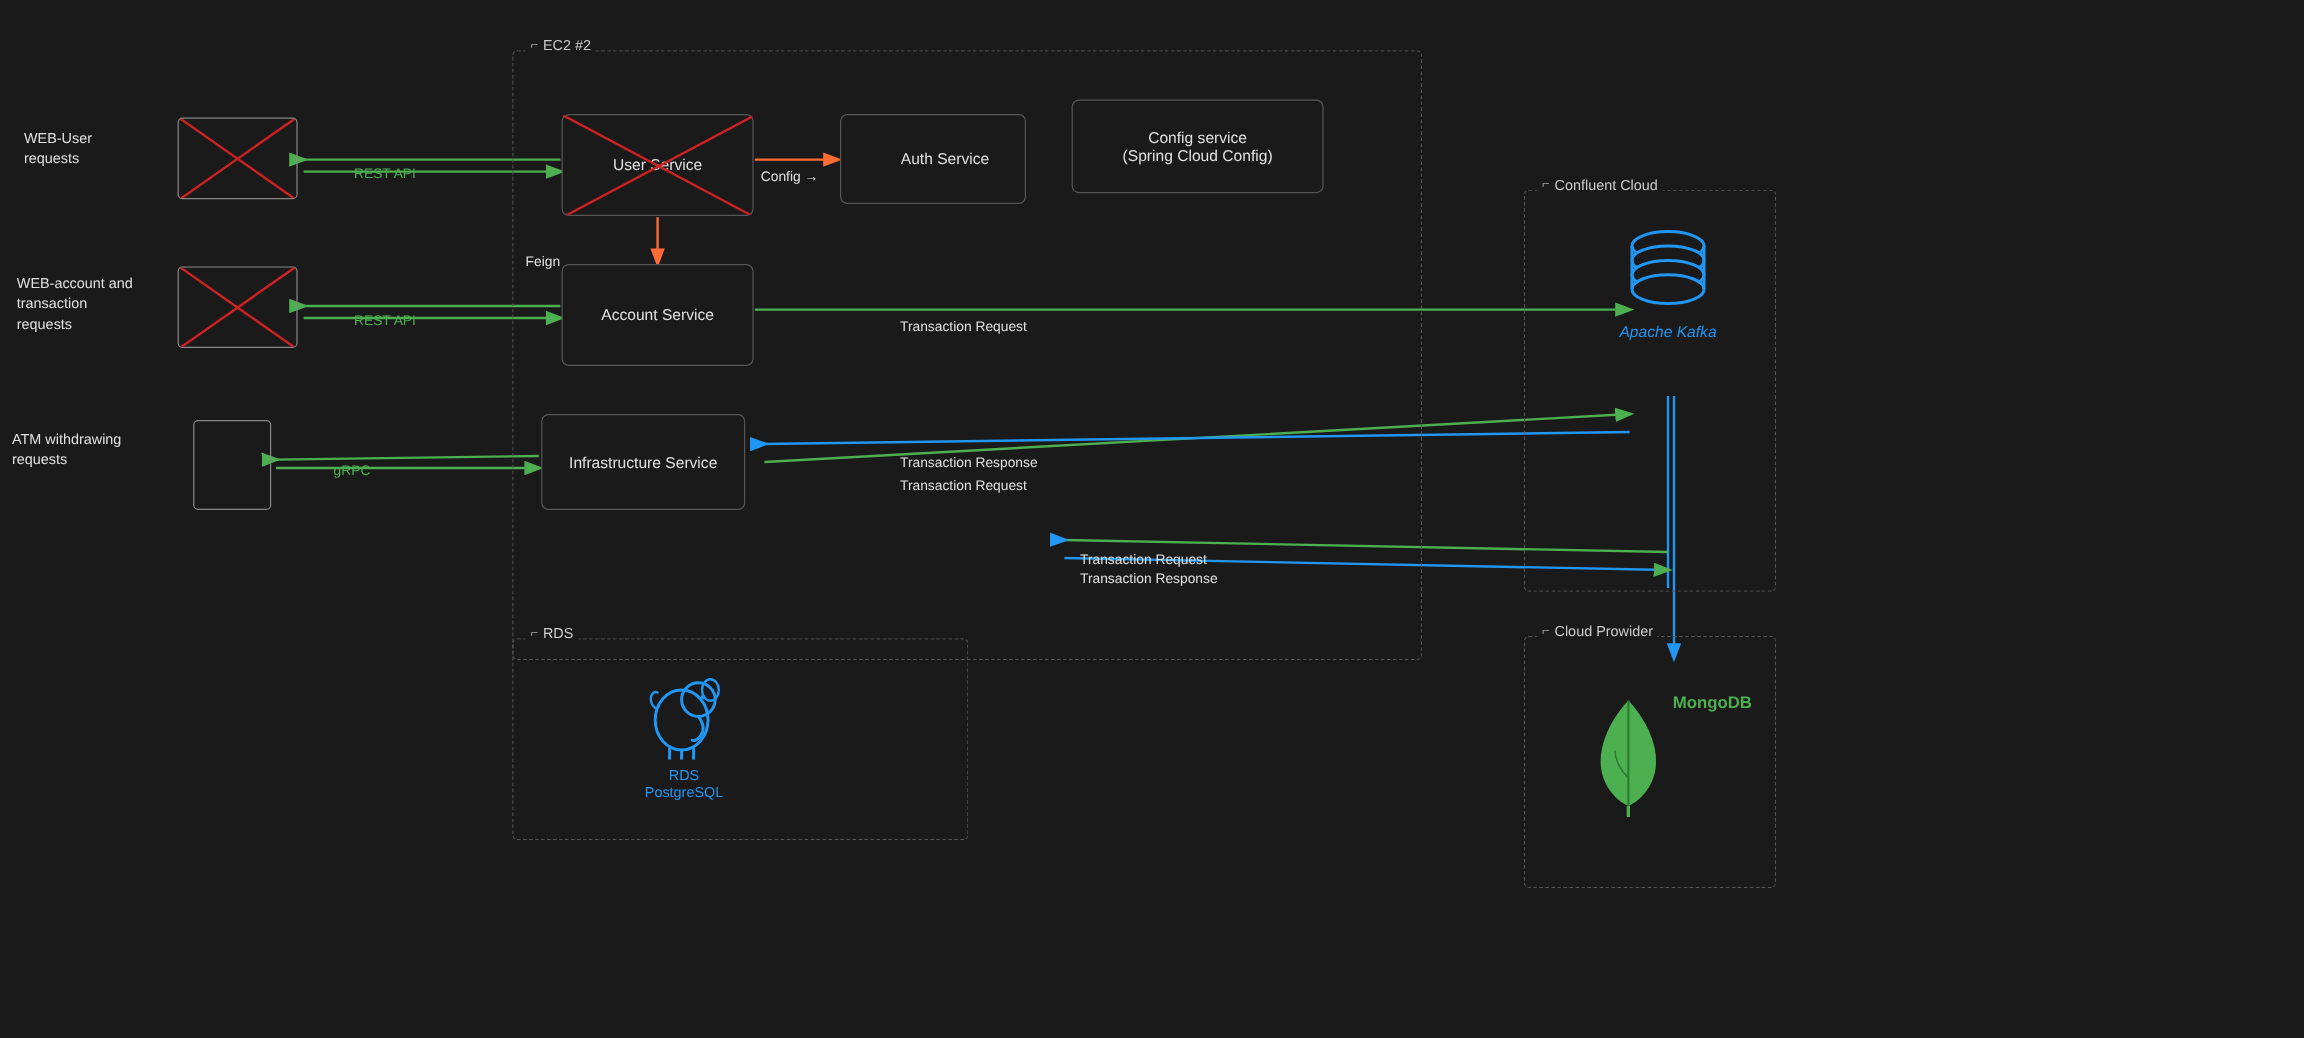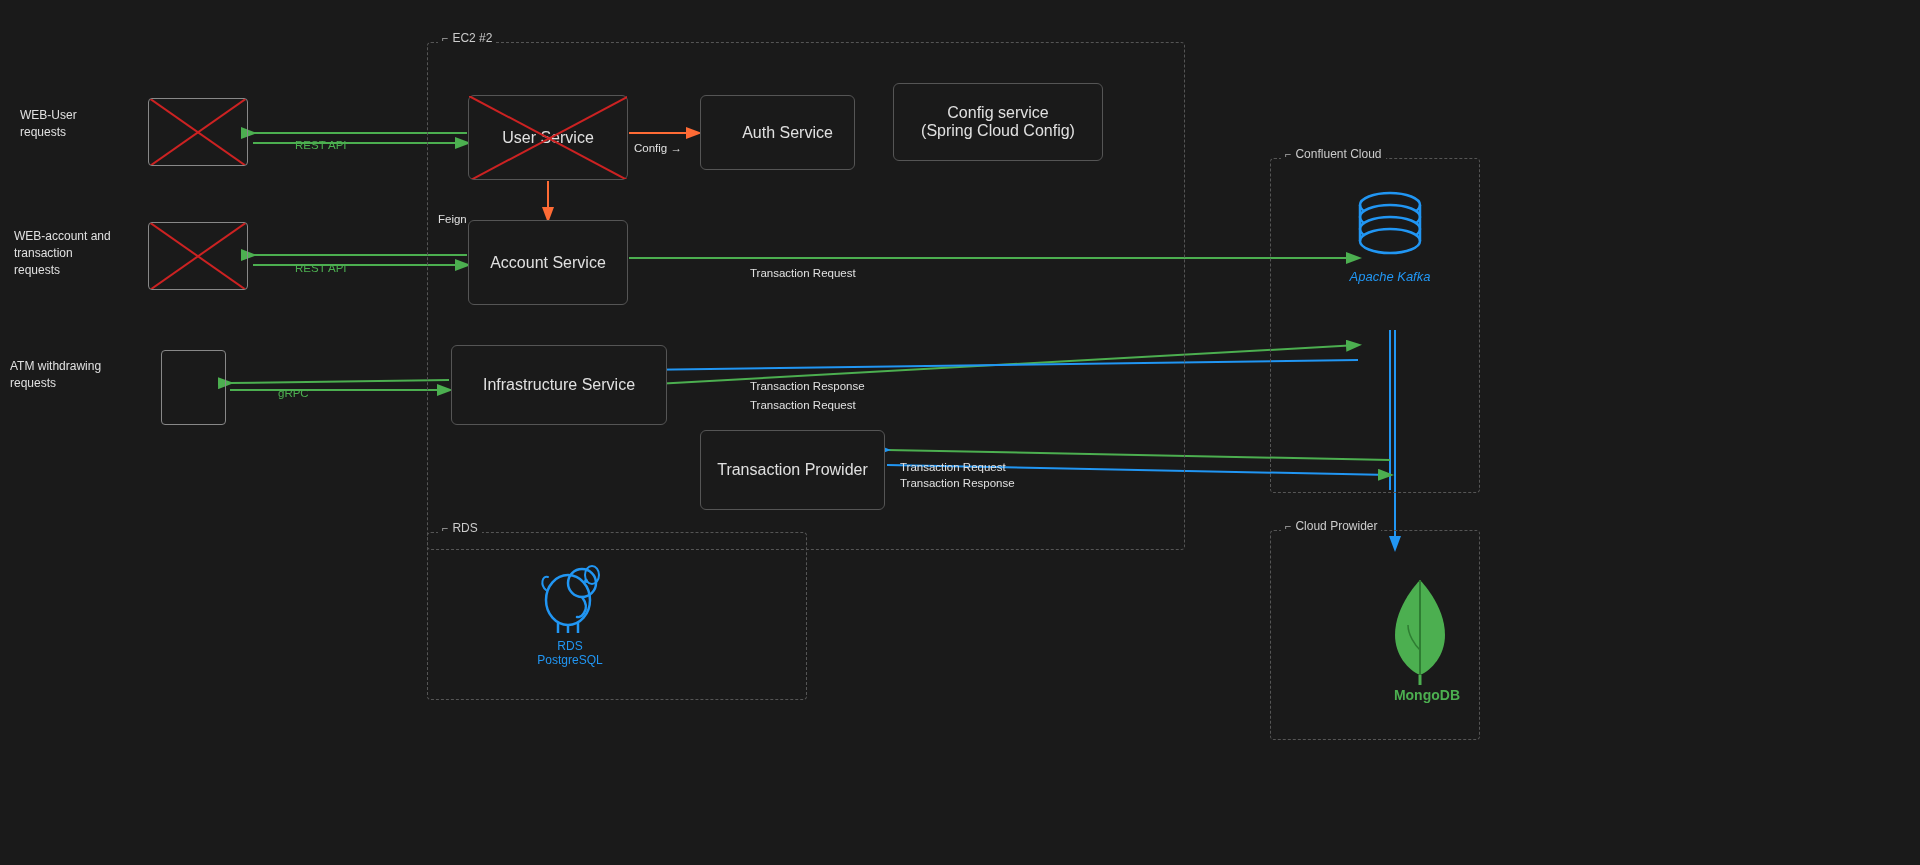--- a/index.html
+++ b/index.html
@@ -47,21 +47,21 @@
     .service-box {
       position: absolute;
       border: 1.5px solid #555;
       border-radius: 6px;
       background: #1a1a1a;
       display: flex;
       align-items: center;
       justify-content: center;
       text-align: center;
       color: #e0e0e0;
-      font-size: 16px;
+      font-size: 13px;
     }
 
     
     .client-box {
       position: absolute;
       border: 1.5px solid #888;
       border-radius: 4px;
       background: transparent;
       width: 100px;
       height: 68px;
@@ -254,27 +254,24 @@
 
   <div class="service-box" style="left:893px;top:83px;width:210px;height:78px;">
     <span style="white-space:pre-line;text-align:center;">Config service
 (Spring Cloud Config)</span>
   </div>
 
   <div class="service-box" style="left:468px;top:220px;width:160px;height:85px;justify-content:center;">
     <span>Account Service</span>
   </div>
 
-  <div class="service-box" style="left:451px;top:345px;width:216px;height:80px;">
+  <div class="service-box" style="left:451px;top:345px;width:170px;height:80px;">
     <span>Infrastructure Service</span>
   </div>
 
-  <div class="service-box" style="left:700px;top:430px;width:185px;height:80px;">
-    <span>Transaction Prowider</span>
-  </div>
 
   <div class="arrow-label" style="left:295px;top:115px;color:#4caf50;">REST API</div>
   <div class="arrow-label" style="left:295px;top:238px;color:#4caf50;">REST API</div>
   <div class="arrow-label" style="left:278px;top:363px;color:#4caf50;">gRPC</div>
 
   <div class="arrow-label" style="left:634px;top:118px;color:#e0e0e0;">Config →</div>
 
   <div class="arrow-label" style="left:438px;top:189px;color:#e0e0e0;">Feign</div>
 
   <div class="arrow-label" style="left:750px;top:243px;color:#e0e0e0;">Transaction Request</div>
@@ -297,21 +294,21 @@
       <ellipse cx="40" cy="44" rx="30" ry="12" fill="#1a1a1a" stroke="#2196f3" stroke-width="2.5"></ellipse>
       <line x1="10" y1="32" x2="10" y2="44" stroke="#2196f3" stroke-width="2.5"></line>
       <line x1="70" y1="32" x2="70" y2="44" stroke="#2196f3" stroke-width="2.5"></line>
       <ellipse cx="40" cy="56" rx="30" ry="12" fill="#1a1a1a" stroke="#2196f3" stroke-width="2.5"></ellipse>
       <line x1="10" y1="44" x2="10" y2="56" stroke="#2196f3" stroke-width="2.5"></line>
       <line x1="70" y1="44" x2="70" y2="56" stroke="#2196f3" stroke-width="2.5"></line>
     </svg>
     <span style="color:#2196f3;font-size:13px;margin-top:4px;">Apache Kafka</span>
   </div>
 
-  <div class="mongodb-icon" style="left:1320px;top:575px;width:140px;height:160px;display:flex;flex-direction:column;align-items:flex-end;">
+  <div class="mongodb-icon" style="left:1320px;top:575px;width:140px;height:160px;display:flex;flex-direction:row;align-items:flex-start;">
     <svg width="80" height="110" viewBox="0 0 80 110">
 
       <path d="M40 5 C40 5 15 30 15 60 C15 80 28 95 40 100 C52 95 65 80 65 60 C65 30 40 5 40 5 Z" fill="#4caf50" stroke="none"></path>
       <path d="M40 100 L40 5" stroke="#2e7d32" stroke-width="2" fill="none"></path>
       <path d="M40 75 C35 70 28 60 28 50" stroke="#2e7d32" stroke-width="1.5" fill="none"></path>
       <line x1="40" y1="100" x2="40" y2="110" stroke="#4caf50" stroke-width="3"></line>
     </svg>
     <span style="color:#4caf50;font-size:14px;font-weight:bold;margin-top:2px;">MongoDB</span>
   </div>
 

